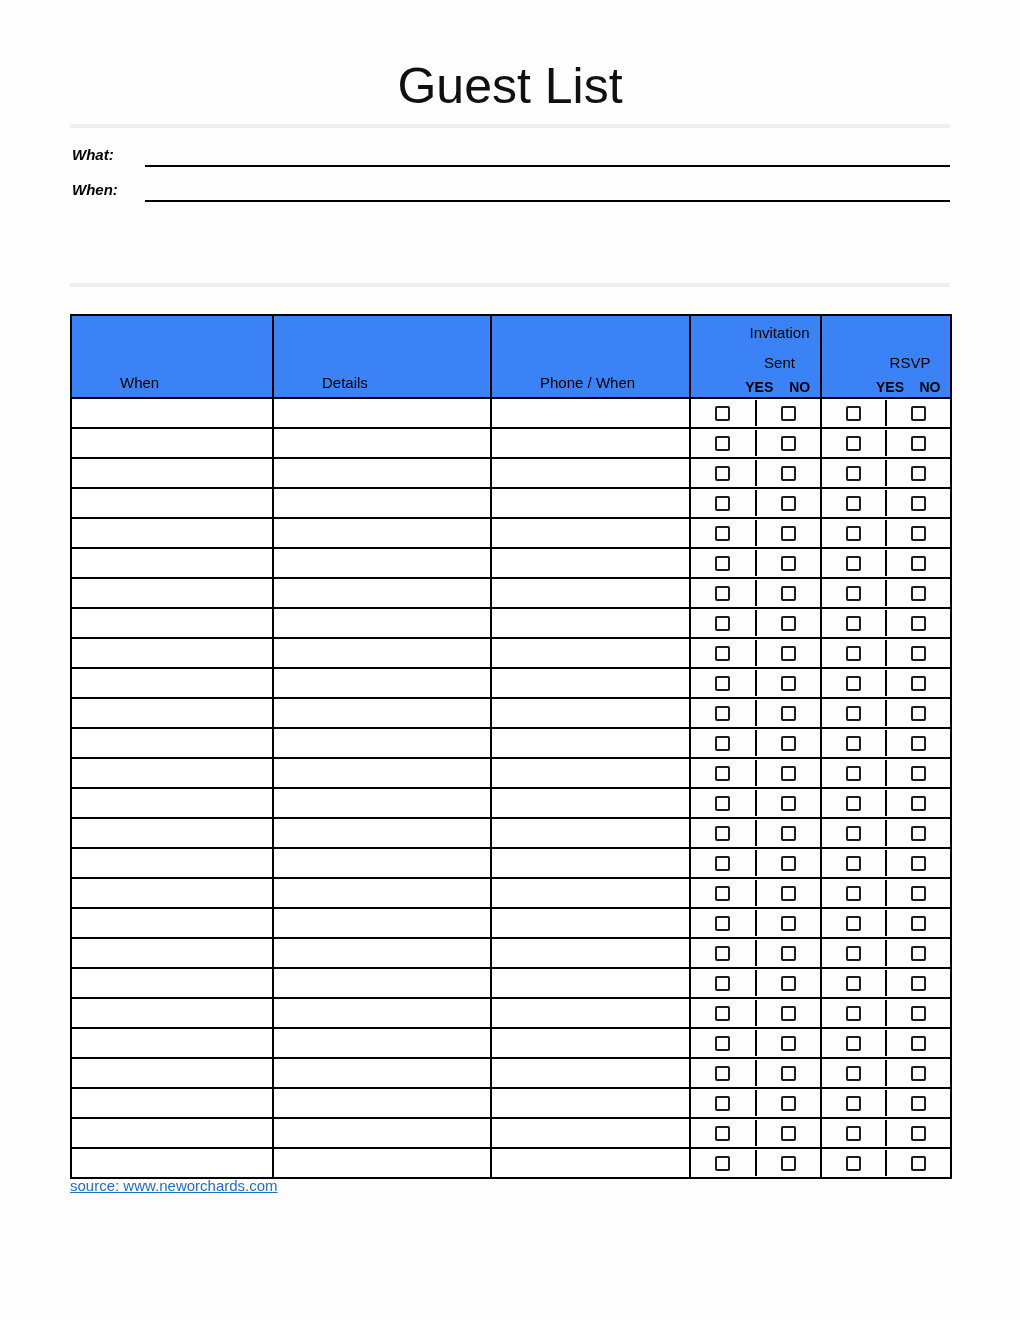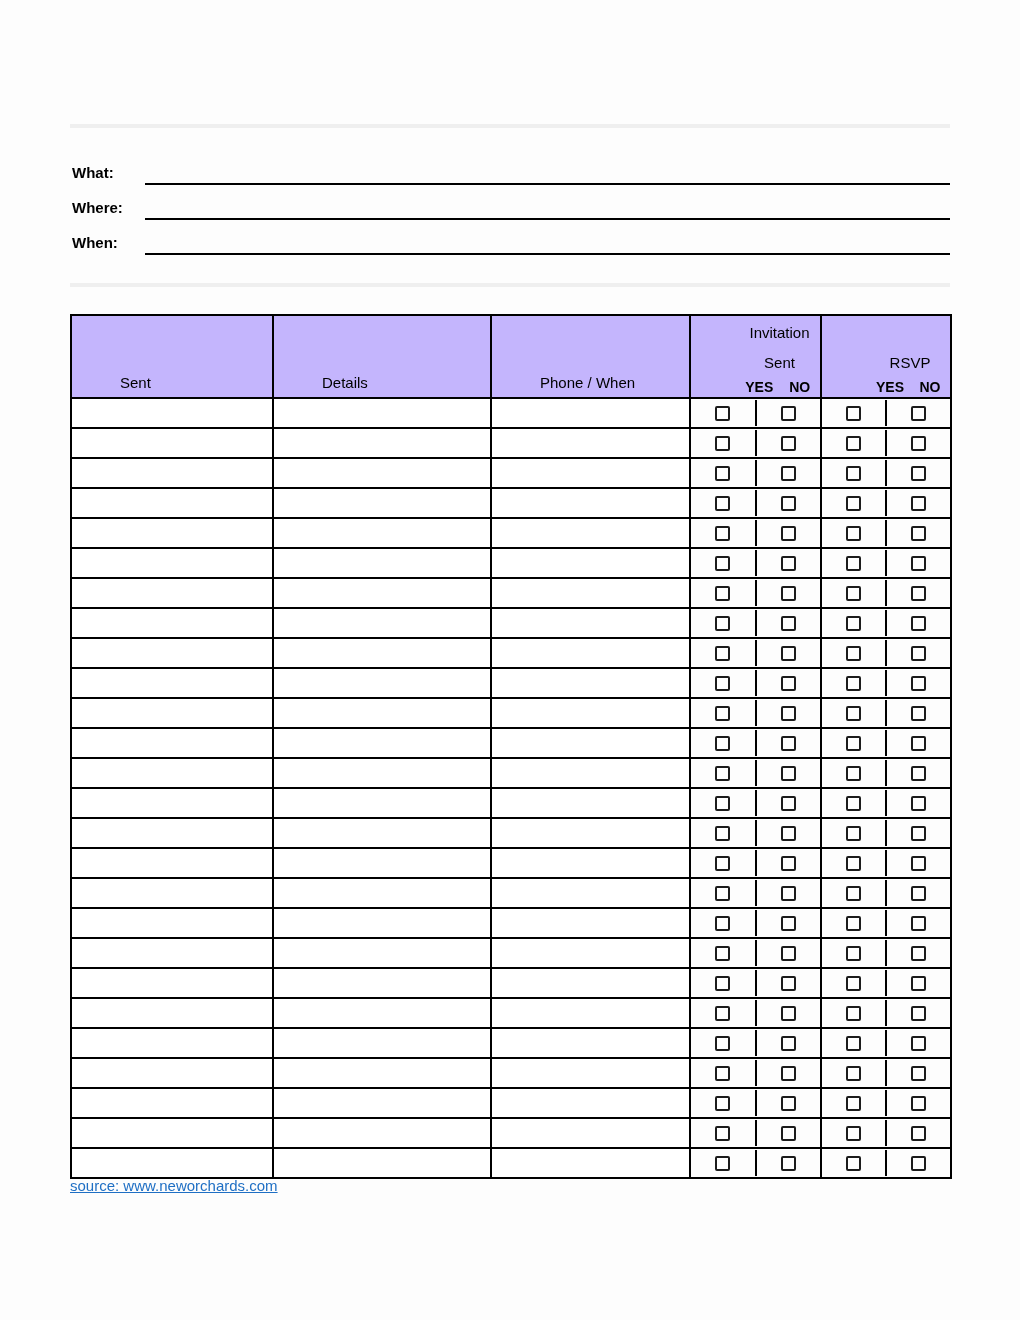--- a/index.html
+++ b/index.html
@@ -53,22 +53,23 @@
     height: 4px;
   }
 
   
   #event-bar     { left: 70px; top: 128px; width: 880px; }
   #event-shadow  { left: 70px; top: 124px; width: 880px; }
 
   .event-rows {
     position: absolute;
     left: 70px;
-    top: 162px;
+    top: 144px;
     width: 880px;
+    font-style: italic;
   }
   .event-row {
     position: relative;
     height: 26px;
     margin-bottom: 9px;
   }
   .event-label {
     position: absolute;
     left: 2px;
     top: 0px;
@@ -100,21 +101,21 @@
   }
   .guest-table th,
   .guest-table td {
     border: 2px solid #000000;
     padding: 0;
     margin: 0;
   }
 
   
   .guest-table thead th {
-    background: #c4b5fd;
+    background: #3b82f6;
     color: #000000;
     font-weight: 400;
     font-size: 15px;
     vertical-align: bottom;
     padding-left: 48px;
   }
   th.col-text {
     text-align: left;
     padding: 0 0 6px 4px;
     height: 55px;
@@ -173,51 +174,48 @@
     color: #1f6fc4;
     text-decoration: underline;
     cursor: pointer;
   }
 </style>
 </head>
 <body>
 
 <div class="page">
 
+  <div class="title">Guest List</div>
 
   <div class="section-bar-shadow" id="event-shadow"></div>
 
   <div class="event-rows">
     <div class="event-row">
       <span class="event-label">What:</span>
-      <span class="event-line"></span>
-    </div>
-    <div class="event-row">
-      <span class="event-label">Where:</span>
       <span class="event-line"></span>
     </div>
     <div class="event-row">
       <span class="event-label">When:</span>
       <span class="event-line"></span>
     </div>
   </div>
 
   <div class="section-bar-shadow" id="guest-shadow"></div>
 
   <table class="guest-table">
     <colgroup>
       <col style="width:202px">
       <col style="width:218px">
       <col style="width:199px">
       <col style="width:131px">
       <col style="width:130px">
     </colgroup>
     <thead>
       <tr>
-        <th class="col-text">Sent</th>
+        <th class="col-text">When</th>
         <th class="col-text">Details</th>
         <th class="col-text">Phone / When</th>
         <th class="col-group">
           <span class="group-title">Invitation Sent</span>
           <span class="group-subs">
             <span>YES</span>
             <span>NO</span>
           </span>
         </th>
         <th class="col-group">

